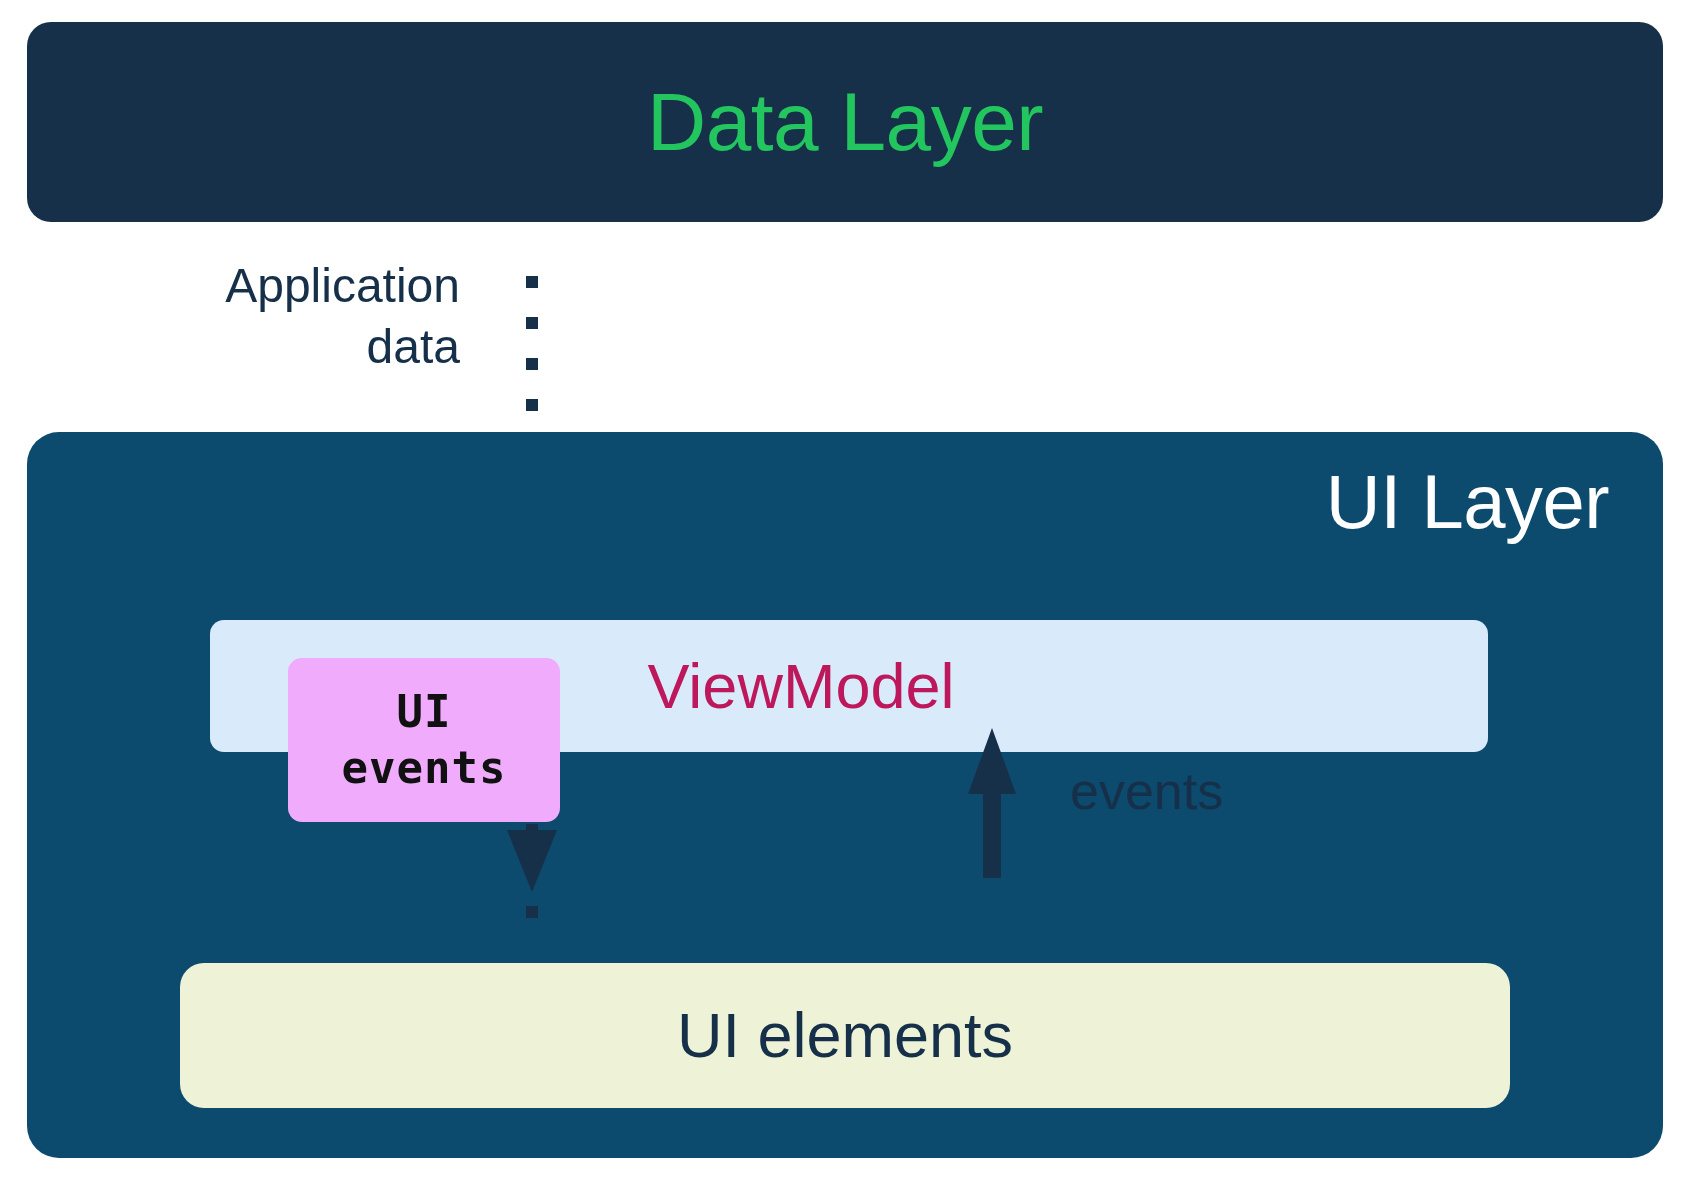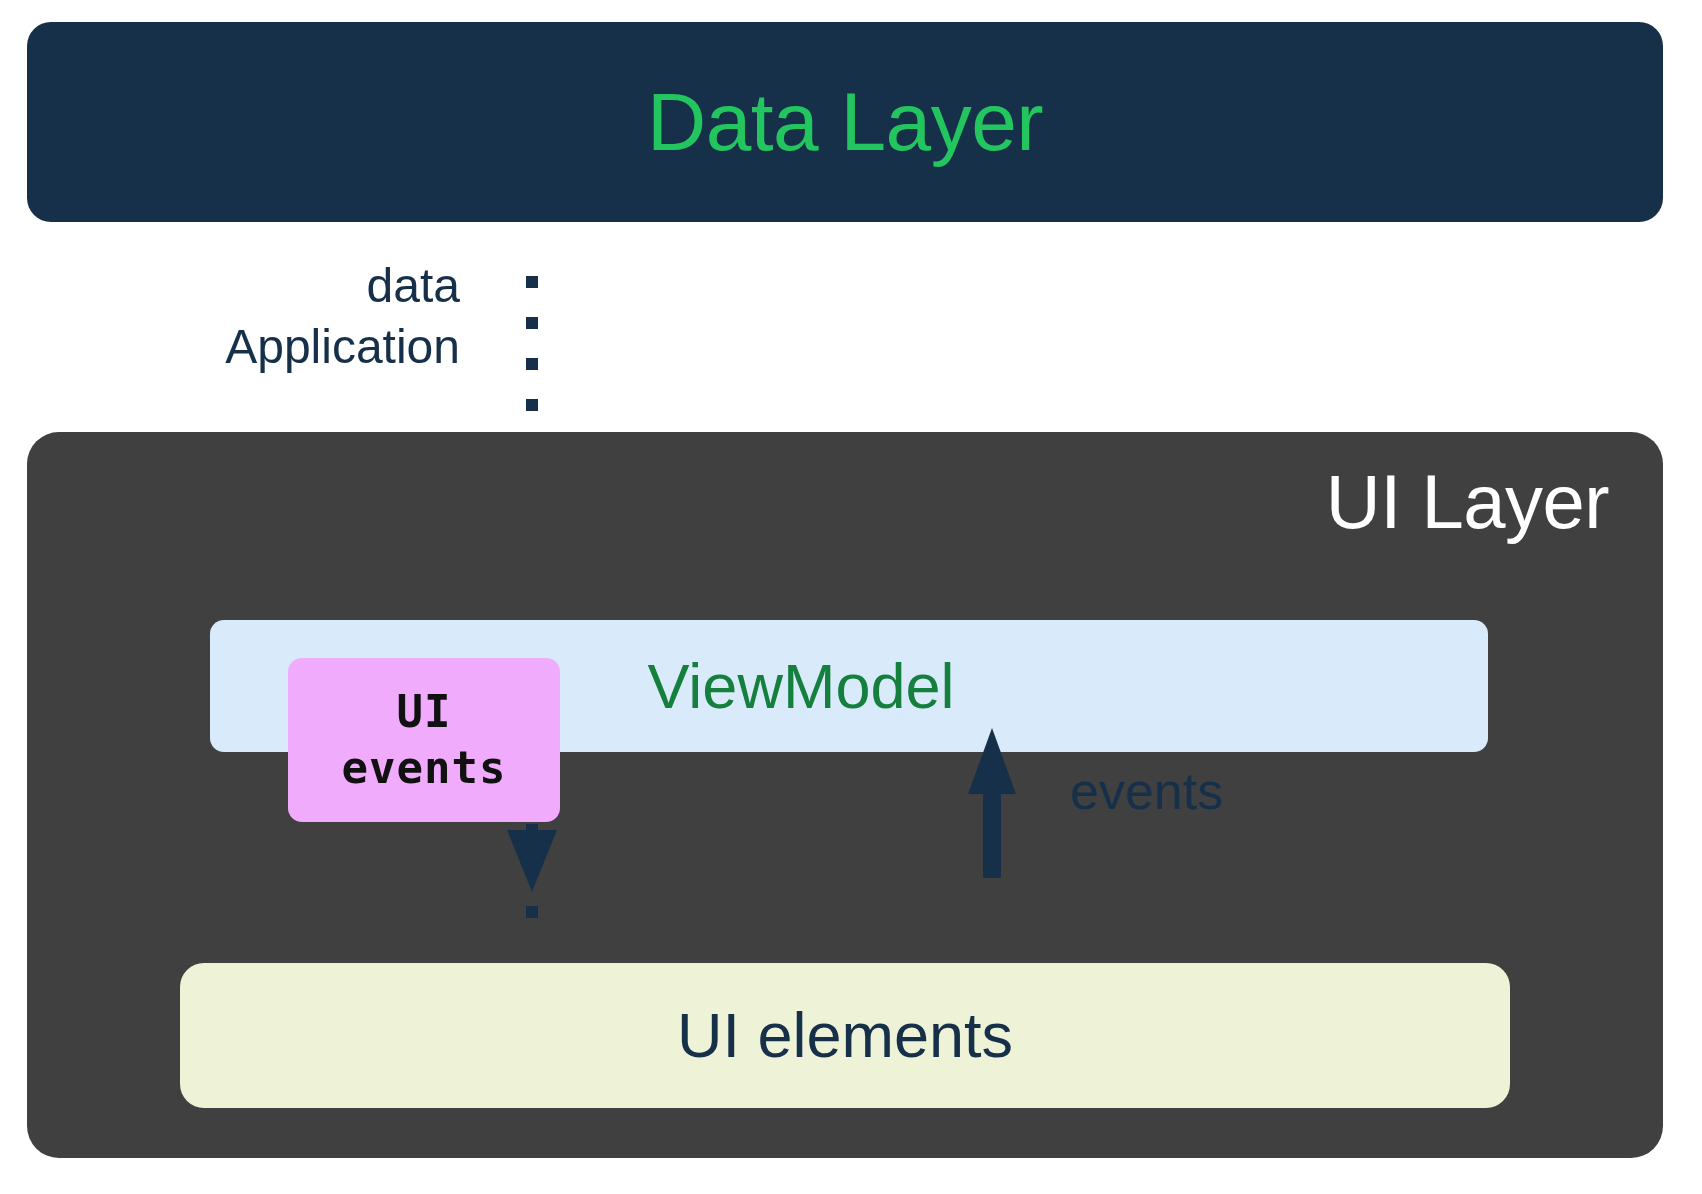--- a/index.html
+++ b/index.html
@@ -52,21 +52,21 @@
     font-weight: 400;
   }
 
   
   .ui-layer {
     position: absolute;
     left: 27px;
     top: 432px;
     width: 1636px;
     height: 726px;
-    background: #404040;
+    background: #0c4a6e;
     border-radius: 32px;
   }
   .ui-layer-title {
     position: absolute;
     right: 54px;
     top: 32px;
     color: #ffffff;
     font-size: 76px;
     font-weight: 400;
     line-height: 1;
@@ -80,21 +80,21 @@
     top: 620px;
     width: 1278px;
     height: 132px;
     background: #d9eafb;
     border-radius: 14px;
     display: flex;
     align-items: center;
     justify-content: center;
   }
   .viewmodel-label {
-    color: #15803d;
+    color: #be185d;
     font-size: 63px;
     font-weight: 400;
     line-height: 1;
     transform: translateX(-48px);
   }
 
   
   .ui-state-chip {
     position: absolute;
     left: 288px;
@@ -206,22 +206,22 @@
 </head>
 <body>
 
 <div id="canvas">
 
   <div class="data-layer">
     <div class="data-layer-title">Data Layer</div>
   </div>
 
   <div class="app-data-label">
+    <div>Application</div>
     <div>data</div>
-    <div>Application</div>
   </div>
 
   <div class="dotted-seg dotted-top"></div>
   <div class="arrow-down arrow-down-1"></div>
 
   <div class="ui-layer">
     <div class="ui-layer-title">UI Layer</div>
   </div>
 
   <div class="viewmodel-box">

